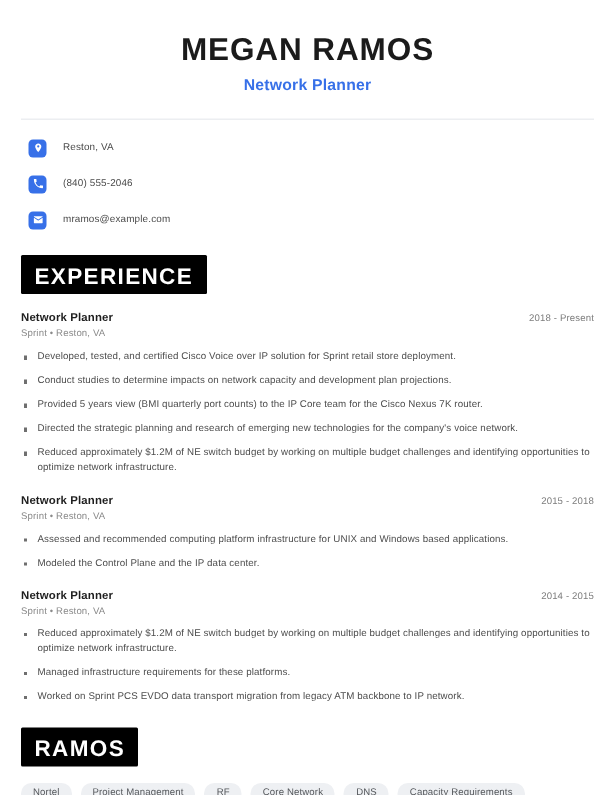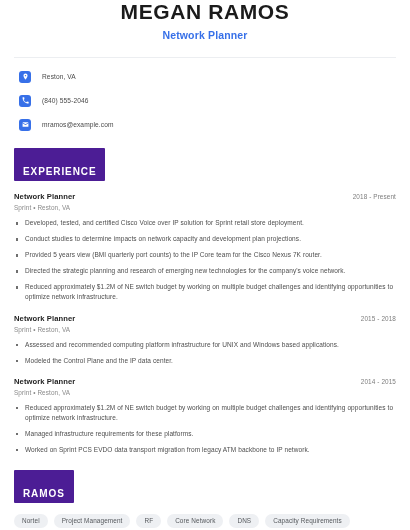--- a/index.html
+++ b/index.html
@@ -20,20 +20,21 @@
     width: 410px;
     height: 530px;
     box-sizing: border-box;
     padding: 0 14px;
     background: #fff;
     position: relative;
   }
 
   
   .header {
+    padding-top: 22px;
     text-align: center;
   }
   .name {
     font-size: 21px;
     font-weight: bold;
     letter-spacing: 0.6px;
     color: #1b1b1b;
     line-height: 1.15;
     margin: 0;
   }
@@ -77,26 +78,26 @@
     font-size: 6.6px;
     color: #4a4a4a;
     margin-left: 11px;
     letter-spacing: 0.1px;
   }
 
   
   .section { margin-top: 15px; }
   .badge {
     display: inline-block;
-    background: #4c1d95;
+    background: #000000;
     color: #ffffff;
-    font-size: 10px;
+    font-size: 15px;
     font-weight: bold;
     letter-spacing: 0.9px;
-    padding: 19px 9px 4px 9px;
+    padding: 7px 9px 4px 9px;
     line-height: 1;
     border-radius: 1px;
   }
 
   
   .job { margin-top: 11px; }
   .job-head {
     display: flex;
     justify-content: space-between;
     align-items: baseline;

